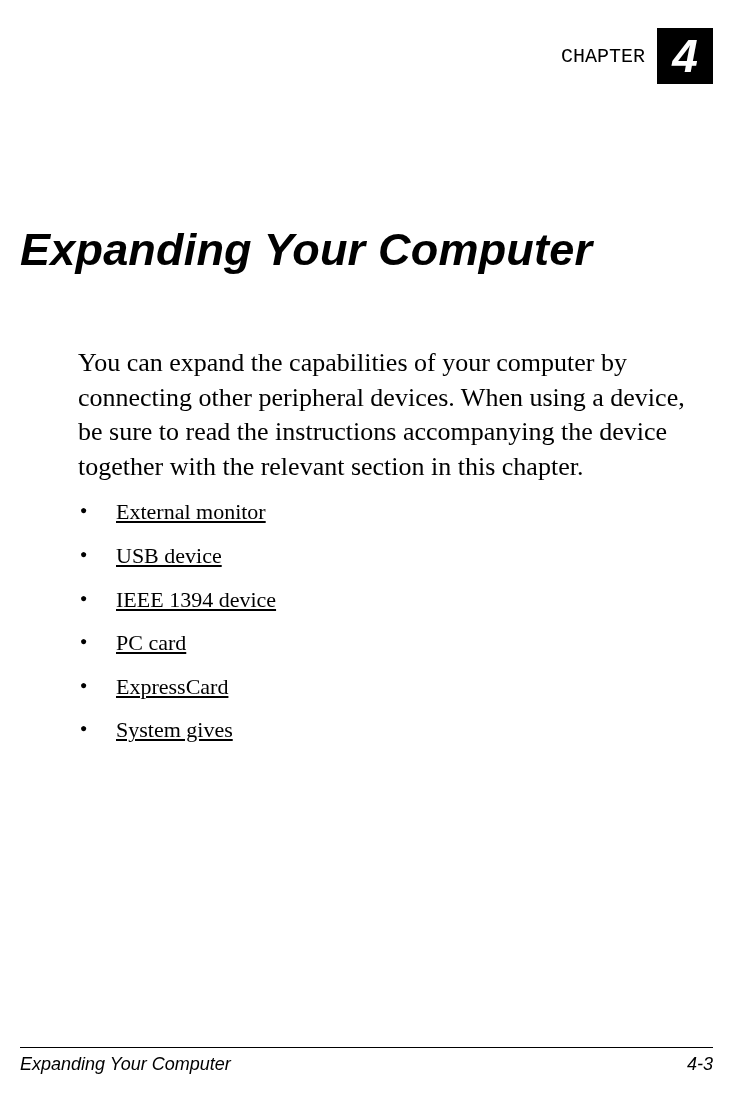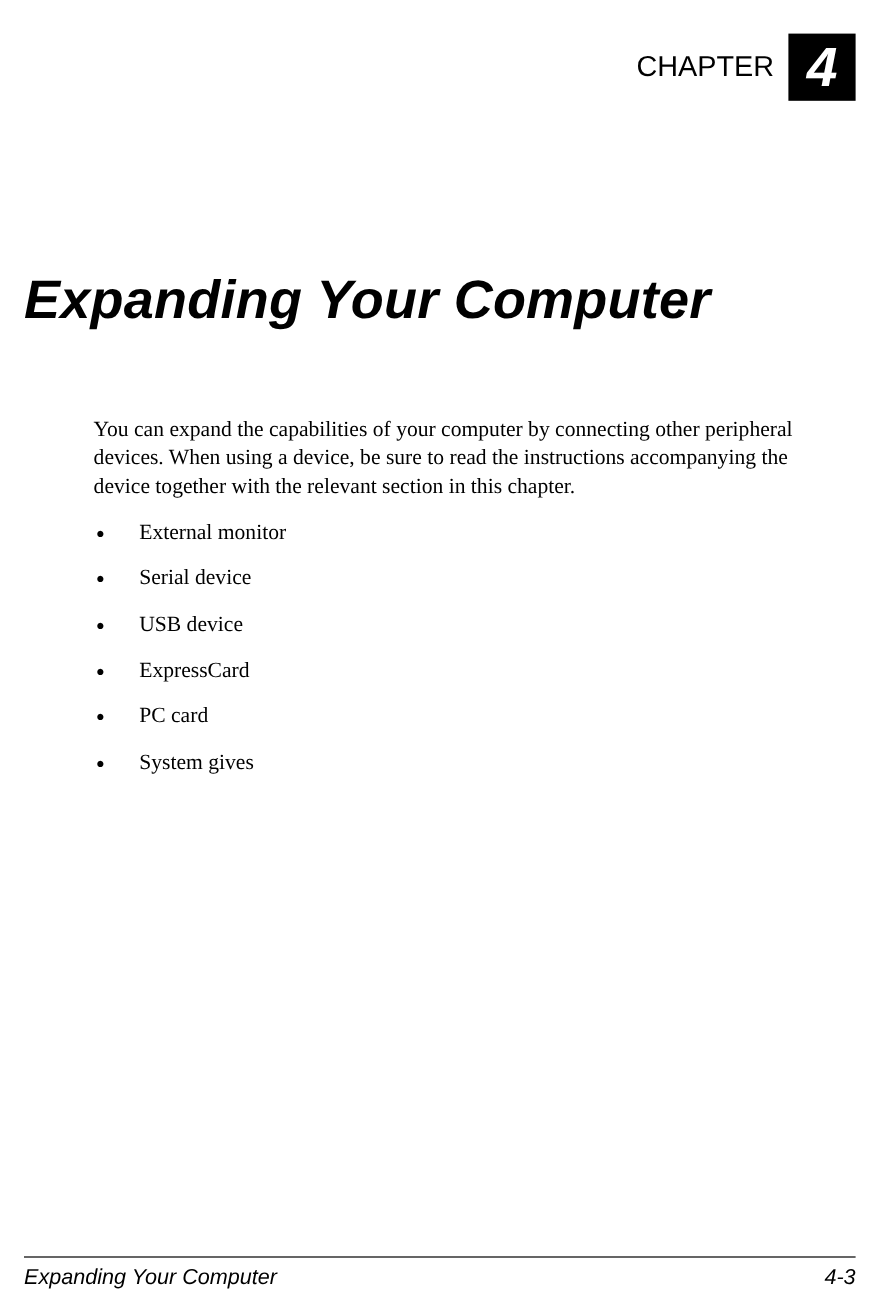--- a/index.html
+++ b/index.html
@@ -17,22 +17,22 @@
       padding: 20px 20px 0 20px;
     }
     .chapter-header {
       display: flex;
       justify-content: flex-end;
       align-items: center;
       gap: 12px;
       margin-top: 8px;
     }
     .chapter-label {
-      font-size: 24px;
-      font-family: Liberation Sans, sans-serif;
+      font-size: 20px;
+      font-family: Liberation Mono, monospace;
     }
     .chapter-number-box {
       background: #000000;
       color: #ffffff;
       width: 56px;
       height: 56px;
       display: flex;
       align-items: center;
       justify-content: center;
     }
@@ -50,34 +50,35 @@
       font-size: 45px;
       margin-top: 140px;
       margin-bottom: 70px;
       letter-spacing: 0.2px;
     }
     .body-content {
       padding-left: 58px;
       padding-right: 20px;
     }
     .paragraph {
-      font-size: 18px;
+      font-size: 26px;
       line-height: 1.33;
       margin-bottom: 14px;
     }
     .bullet-list {
       list-style: none;
       margin-top: 6px;
     }
     .bullet-list li {
-      font-size: 18px;
+      font-size: 22px;
       line-height: 1.3;
       padding-left: 38px;
       position: relative;
       margin-bottom: 15px;
+      text-decoration: underline;
     }
     .bullet-list li::before {
       content: "●";
       position: absolute;
       left: 2px;
       top: 5px;
       font-size: 12px;
     }
     .footer {
       position: absolute;
@@ -108,24 +109,24 @@
   </div>
 </div>
 
 <h1 class="page-title">Expanding Your Computer</h1>
 
 <div class="body-content">
   <p class="paragraph">You can expand the capabilities of your computer by connecting other peripheral devices. When using a device, be sure to read the instructions accompanying the device together with the relevant section in this chapter.</p>
 
   <ul class="bullet-list">
     <li>External monitor</li>
-    <li>Serial device</li>
     <li>USB device</li>
+    <li>IEEE 1394 device</li>
+    <li>PC card</li>
     <li>ExpressCard</li>
-    <li>PC card</li>
     <li>System gives</li>
   </ul>
 </div>
 
 <div class="footer">
   <hr class="footer-rule">
   <div class="footer-row">
     <span>Expanding Your Computer</span>
     <span>4-3</span>
   </div>

